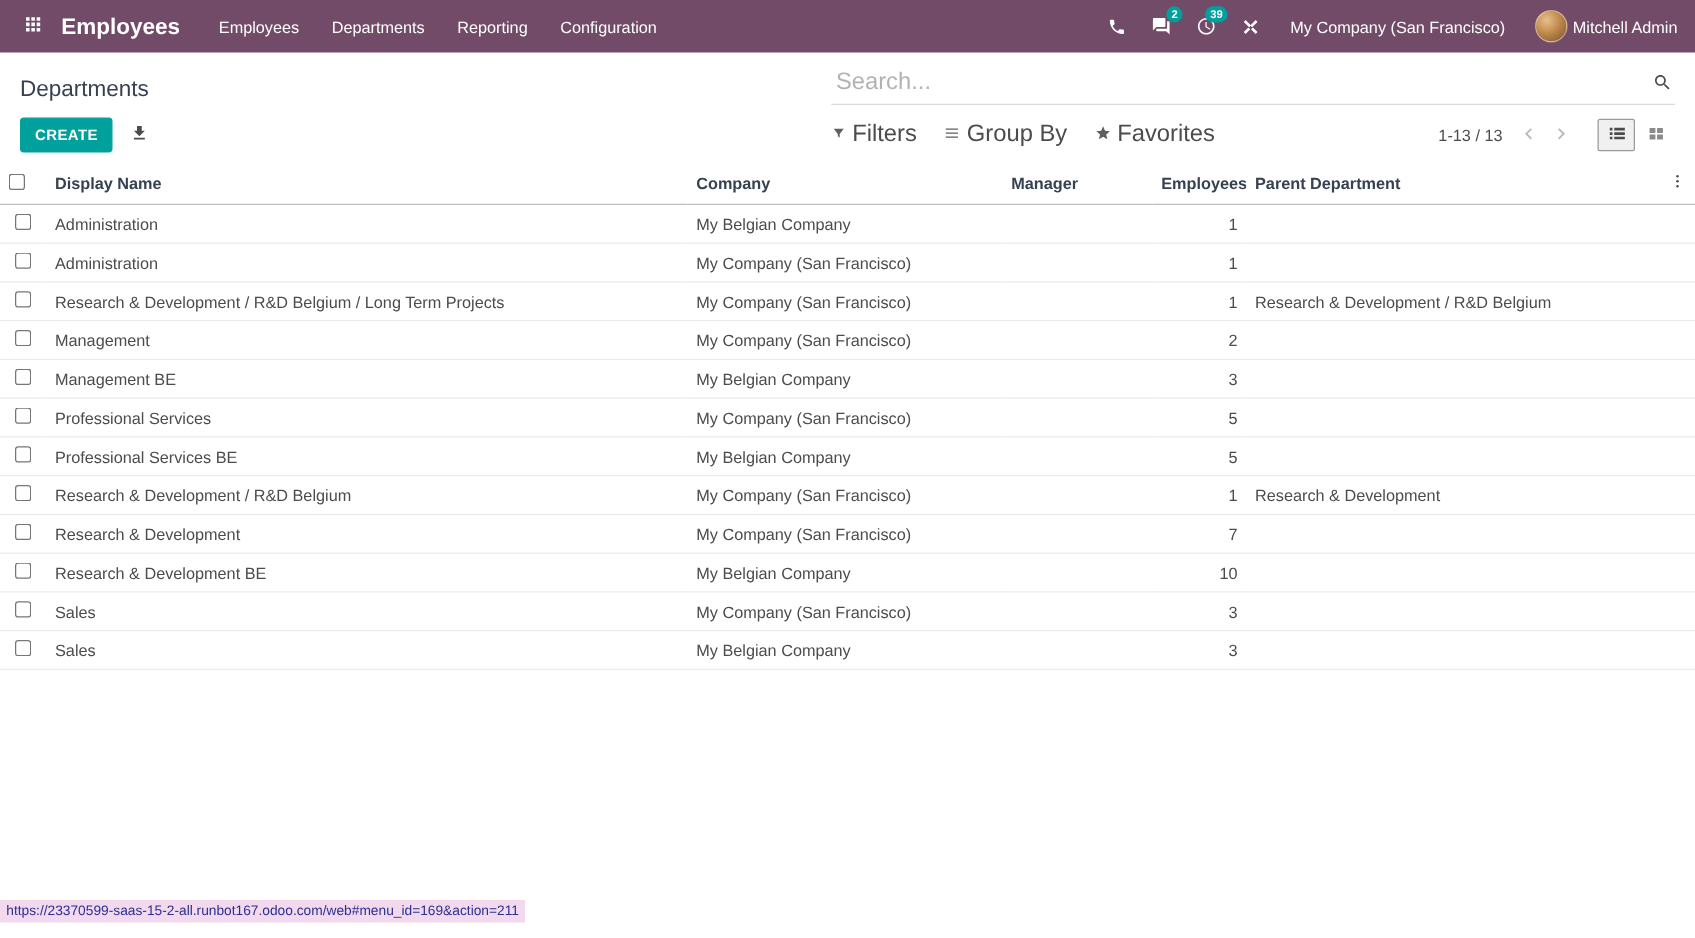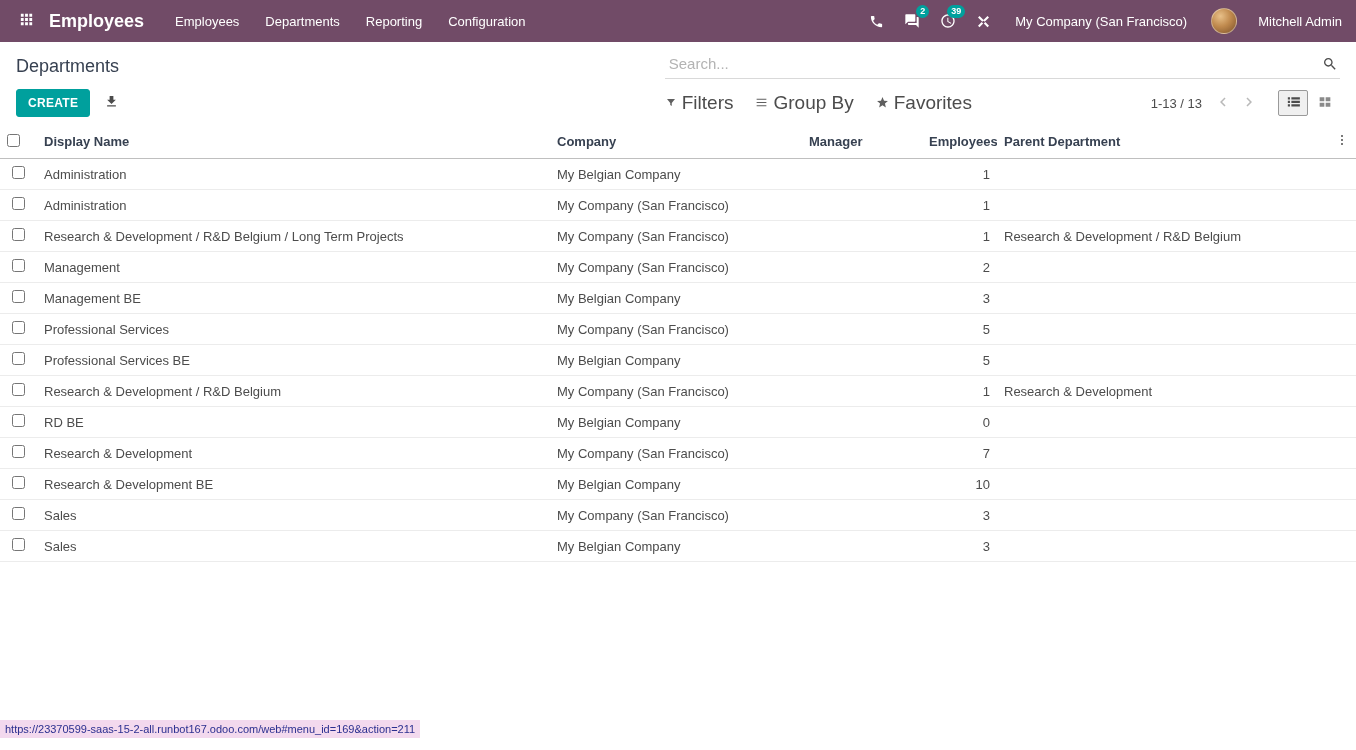--- a/index.html
+++ b/index.html
@@ -58,21 +58,21 @@
     top: 5px; right: 1px;
     background: #00A09D;
     color: #fff;
     font-size: 9px;
     line-height: 1;
     padding: 2px 4px;
     border-radius: 8px;
     font-weight: bold;
   }
   .company-name { padding: 0 14px; font-size: 13px; white-space: nowrap; cursor: pointer; }
-  .user-block { display: flex; align-items: center; gap: 21px; padding: 0 4px 0 10px; cursor: pointer; justify-content: center; }
+  .user-block { display: flex; align-items: center; gap: 4px; padding: 0 4px 0 10px; cursor: pointer; justify-content: center; }
   .avatar {
     width: 26px; height: 26px; border-radius: 50%;
     background: radial-gradient(circle at 35% 30%, #e8c089 0%, #c08a4e 45%, #7a4f28 100%);
     border: 1px solid rgba(255,255,255,.4);
   }
   .user-name { font-size: 13px; white-space: nowrap; }
 
   
   .crumb-row {
     display: flex;
@@ -85,21 +85,21 @@
     flex: 1;
     display: flex;
     align-items: center;
     border-bottom: 1px solid #d9d9d9;
     padding: 2px 2px 5px 2px;
   }
   .search-wrap input {
     flex: 1;
     border: 0; outline: none;
     font-family: "Liberation Sans", sans-serif;
-    font-size: 15px;
+    font-size: 19px;
     color: #7f1d1d;
     background: transparent;
   }
   .search-wrap input::placeholder { color: #b3b3b3; }
   .search-wrap .search-icon { color: #4c4c4c; cursor: pointer; display: flex; }
 
   
   .control-row {
     display: flex;
     align-items: center;
@@ -421,29 +421,20 @@
         <td class="col-cb"><input type="checkbox" style=""></td>
         <td class="col-name">Research &amp; Development / R&amp;D Belgium</td>
         <td class="col-company">My Company (San Francisco)</td>
         <td class="col-manager"></td>
         <td class="col-emp">1</td>
         <td class="col-parent">Research &amp; Development</td>
         <td class="col-opt"></td>
       </tr>
       <tr>
         <td class="col-cb"><input type="checkbox" style=""></td>
-        <td class="col-name">RD BE</td>
-        <td class="col-company">My Belgian Company</td>
-        <td class="col-manager"></td>
-        <td class="col-emp">0</td>
-        <td class="col-parent"></td>
-        <td class="col-opt"></td>
-      </tr>
-      <tr>
-        <td class="col-cb"><input type="checkbox" style=""></td>
         <td class="col-name">Research &amp; Development</td>
         <td class="col-company">My Company (San Francisco)</td>
         <td class="col-manager"></td>
         <td class="col-emp">7</td>
         <td class="col-parent"></td>
         <td class="col-opt"></td>
       </tr>
       <tr>
         <td class="col-cb"><input type="checkbox" style=""></td>
         <td class="col-name">Research &amp; Development BE</td>

